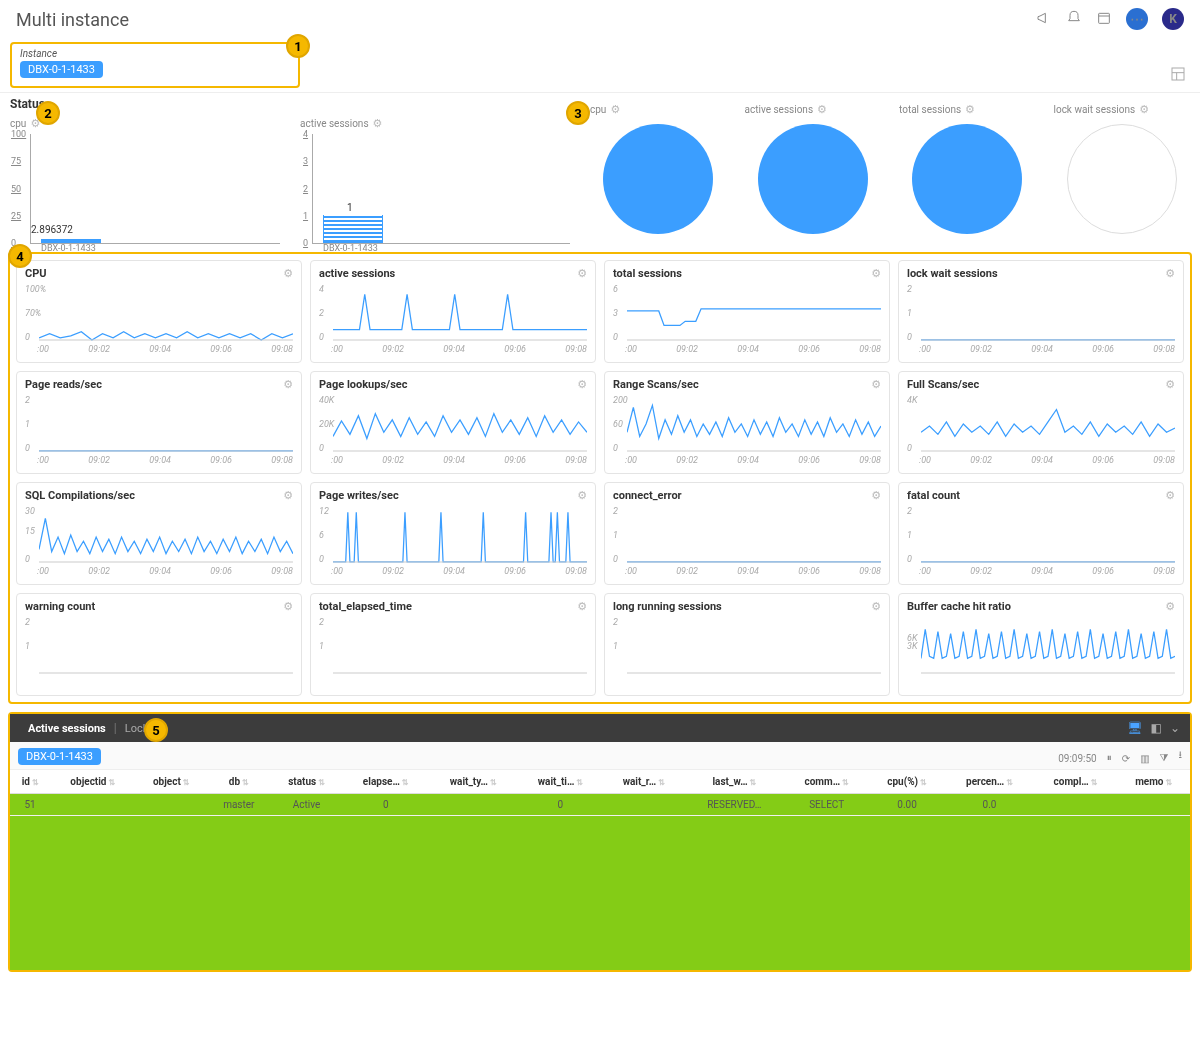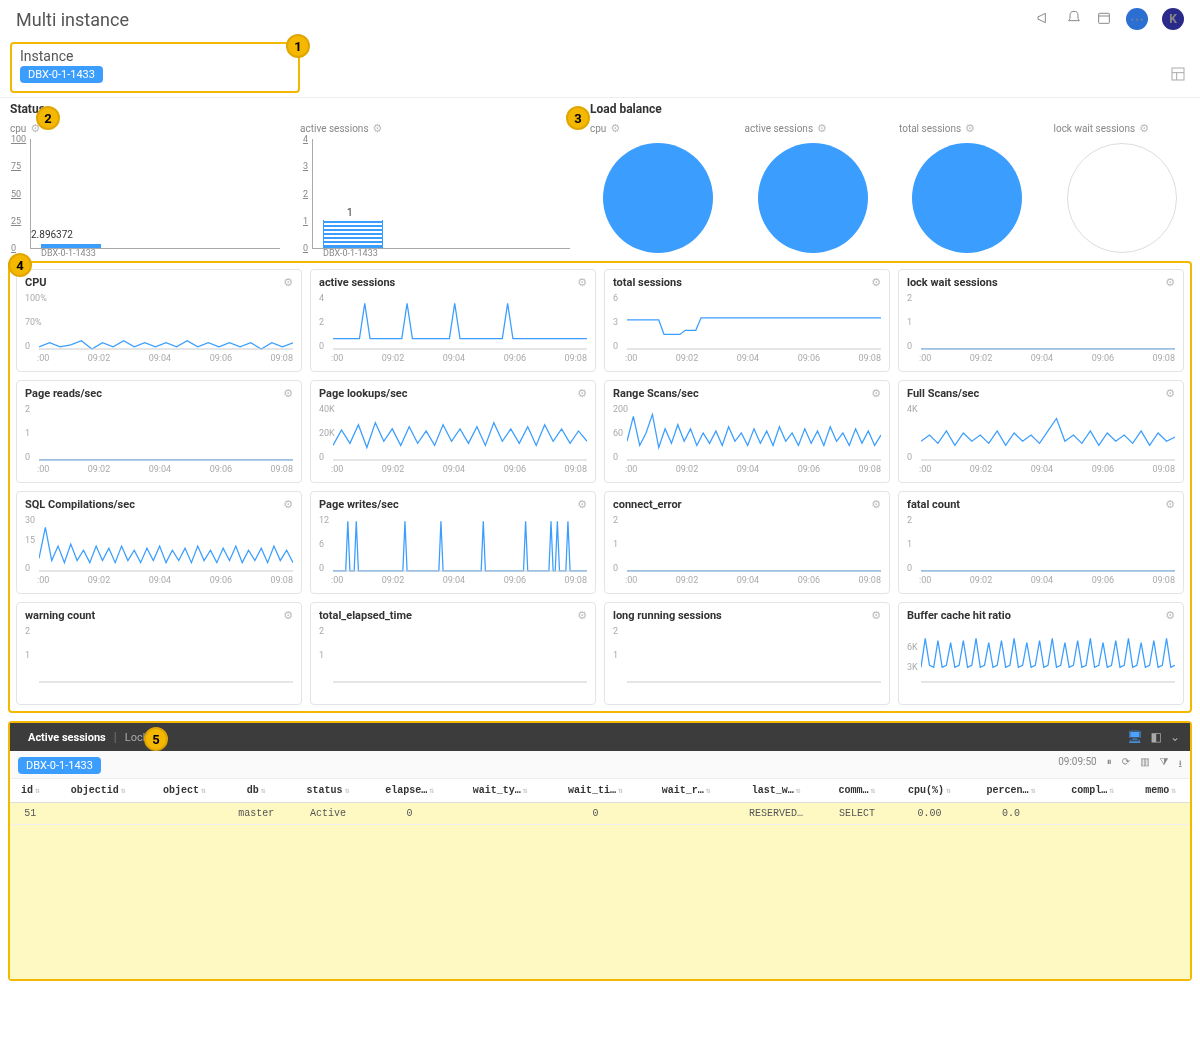--- a/index.html
+++ b/index.html
@@ -6,21 +6,21 @@
 body { font-family: -apple-system, BlinkMacSystemFont, "Segoe UI", Roboto, sans-serif; background: #fff; color: #333; font-size: 12px; }
 .header { display: flex; justify-content: space-between; align-items: center; padding: 8px 16px; }
 .header-title { font-size: 18px; color: #555; font-weight: 400; }
 .header-icons { display: flex; gap: 14px; align-items: center; }
 .header-icons span { cursor: pointer; color: #888; }
 .more-btn { width: 22px; height: 22px; border-radius: 50%; background: #2a6fd1; color: #fff; display: flex; align-items: center; justify-content: center; font-size: 14px; }
 .avatar { width: 22px; height: 22px; border-radius: 50%; background: #2a2a8a; color: #fff; display: flex; align-items: center; justify-content: center; font-size: 12px; font-weight: bold; }
 
 .instance-row { padding: 4px 10px; position: relative; }
 .instance-box { border: 2px solid #f5b800; border-radius: 4px; padding: 4px 8px 8px; width: 290px; position: relative; }
-.instance-label { font-size: 14px; color: #555; }
+.instance-label { font-size: 10px; color: #555; font-style: italic; }
 .instance-chip { display: inline-block; background: #3b9eff; color: #fff; padding: 2px 8px; border-radius: 4px; font-size: 11px; margin-top: 2px; }
 .layout-icon { position: absolute; right: 14px; top: 28px; color: #aaa; cursor: pointer; }
 
 .callout { position: absolute; width: 24px; height: 24px; border-radius: 50%; background: #f5b800; border: 2px solid #e0a600; color: #000; font-weight: bold; display: flex; align-items: center; justify-content: center; font-size: 13px; z-index: 10; }
 
 .upper { display: flex; padding: 4px 10px 8px; gap: 20px; border-top: 1px solid #eee; position: relative; }
 .status-panel { flex: 0 0 560px; position: relative; }
 .loadbalance-panel { flex: 1; position: relative; }
 .panel-title { font-size: 12px; font-weight: bold; color: #333; margin-bottom: 6px; }
 .status-charts { display: flex; gap: 20px; }
@@ -39,42 +39,42 @@
 .pie { width: 110px; height: 110px; border-radius: 50%; margin: 0 auto; }
 .pie-full { background: #3b9eff; }
 .pie-empty { border: 1px solid #ddd; }
 
 .grid-wrap { border: 2px solid #f5b800; border-radius: 4px; margin: 0 8px; padding: 6px; position: relative; }
 .chart-grid { display: grid; grid-template-columns: repeat(4, 1fr); gap: 8px; }
 .card { border: 1px solid #e4e4e4; border-radius: 4px; padding: 6px 8px 4px; background: #fff; }
 .card-header { display: flex; justify-content: space-between; align-items: center; margin-bottom: 4px; }
 .card-title { font-size: 11px; font-weight: bold; color: #333; }
 .gear { color: #bbb; cursor: pointer; font-size: 11px; }
-.chart-area { height: 74px; position: relative; }
+.chart-area { height: 74px; position: relative; font-style: italic; }
 .chart-area svg { width: 100%; height: 58px; display: block; }
 .ylabel { position: absolute; left: 0; font-size: 9px; color: #aaa; }
 .xaxis { display: flex; justify-content: space-between; font-size: 9px; color: #aaa; margin-top: 2px; padding-left: 12px; }
 
 .bottom-wrap { border: 2px solid #f5b800; border-radius: 4px; margin: 8px 8px 10px; position: relative; }
 .tabbar { background: #3c3c3c; display: flex; align-items: center; padding: 0 10px; height: 28px; color: #fff; }
 .tab { font-size: 11px; padding: 0 8px; cursor: pointer; }
 .tab.active { color: #fff; font-weight: bold; }
 .tab.inactive { color: #aaa; }
 .tabbar-right { margin-left: auto; display: flex; gap: 8px; align-items: center; }
 .tabbar-right span { cursor: pointer; color: #aaa; }
 
 .subheader { display: flex; align-items: center; padding: 4px 8px; border-bottom: 1px solid #eee; background: #fafafa; }
-.subheader-right { margin-left: auto; display: flex; gap: 10px; align-items: flex-start; font-size: 10px; color: #888; }
+.subheader-right { margin-left: auto; display: flex; gap: 10px; align-items: flex-end; font-size: 10px; color: #888; }
 .subheader-right span { cursor: pointer; }
 
 .table { width: 100%; border-collapse: collapse; }
 .table th { font-size: 10px; font-weight: bold; color: #333; padding: 6px 4px; border-bottom: 1px solid #ddd; background: #fff; text-align: center; }
 .table th .sort { color: #ccc; font-size: 8px; margin-left: 2px; }
 .table td { font-size: 10px; color: #555; padding: 5px 4px; text-align: center; border-bottom: 1px solid #f0f0f0; }
-.table-scroll { height: 200px; overflow: auto; background: #fef9c3; font-family: Liberation Mono, monospace; }
+.table-scroll { height: 200px; overflow: auto; background: #84cc16; }
 
 svg.icon { width: 16px; height: 16px; stroke: currentColor; fill: none; stroke-width: 1.5; }
 </style>
 </head>
 <body>
 
 <div class="header">
   <div class="header-title">Multi instance</div>
   <div class="header-icons">
     <span><svg class="icon" viewBox="0 0 24 24">
@@ -140,21 +140,20 @@
           <span class="ytick" style="top:100%; left:-10px;">0</span>
           <span class="bar-val" style="bottom:30px; left:34px;">1</span>
           <div class="stripe-bar" style="bottom:0; left:10px; width:60px; height:28px;"></div>
           <span class="xlabel" style="left:10px;">DBX-0-1-1433</span>
         </div>
       </div>
     </div>
   </div>
 
   <div class="loadbalance-panel">
-    <div class="panel-title">Load balance</div>
     <div class="pies" id="pies">
         <div class="pie-col">
           <div class="pie-label">
             <span>cpu</span> 
             <span class="gear">⚙</span>
           </div>
           <div class="pie pie-full"></div>
         </div>
         <div class="pie-col">
           <div class="pie-label">
@@ -493,21 +492,21 @@
       <div class="xaxis"></div>
     </div>
       </div>
       <div class="card">
     <div class="card-header">
       <span class="card-title">Buffer cache hit ratio</span>
       <span class="gear">⚙</span>
     </div>
     <div class="chart-area">
       <span class="ylabel" style="top:16px">6K</span>
-          <span class="ylabel" style="top:36px">3K</span>
+          <span class="ylabel" style="top:24px">3K</span>
           <span class="ylabel" style="top:48px"></span>
       <svg viewBox="0 0 240 56" preserveAspectRatio="none" style="margin-left:14px; width:calc(100% - 14px);">
             <path d="M0,40 L4,12 L8,38 L12,40 L16,14 L20,40 L24,38 L28,16 L32,40 L36,38 L40,14 L44,40 L48,38 L52,12 L56,40 L60,38 L64,16 L68,40 L72,38 L76,14 L80,40 L84,38 L88,12 L92,40 L96,38 L100,16 L104,40 L108,38 L112,14 L116,40 L120,38 L124,12 L128,40 L132,38 L136,16 L140,40 L144,38 L148,14 L152,40 L156,38 L160,12 L164,40 L168,38 L172,16 L176,40 L180,38 L184,14 L188,40 L192,38 L196,12 L200,40 L204,38 L208,16 L212,40 L216,38 L220,14 L224,40 L228,38 L232,12 L236,40 L240,38" stroke="#3b9eff" stroke-width="1.2" fill="none"></path>
             <line x1="0" y1="54" x2="240" y2="54" stroke="#ccc"></line>
           </svg>
       <div class="xaxis"></div>
     </div>
       </div>
     </div>
 </div>

